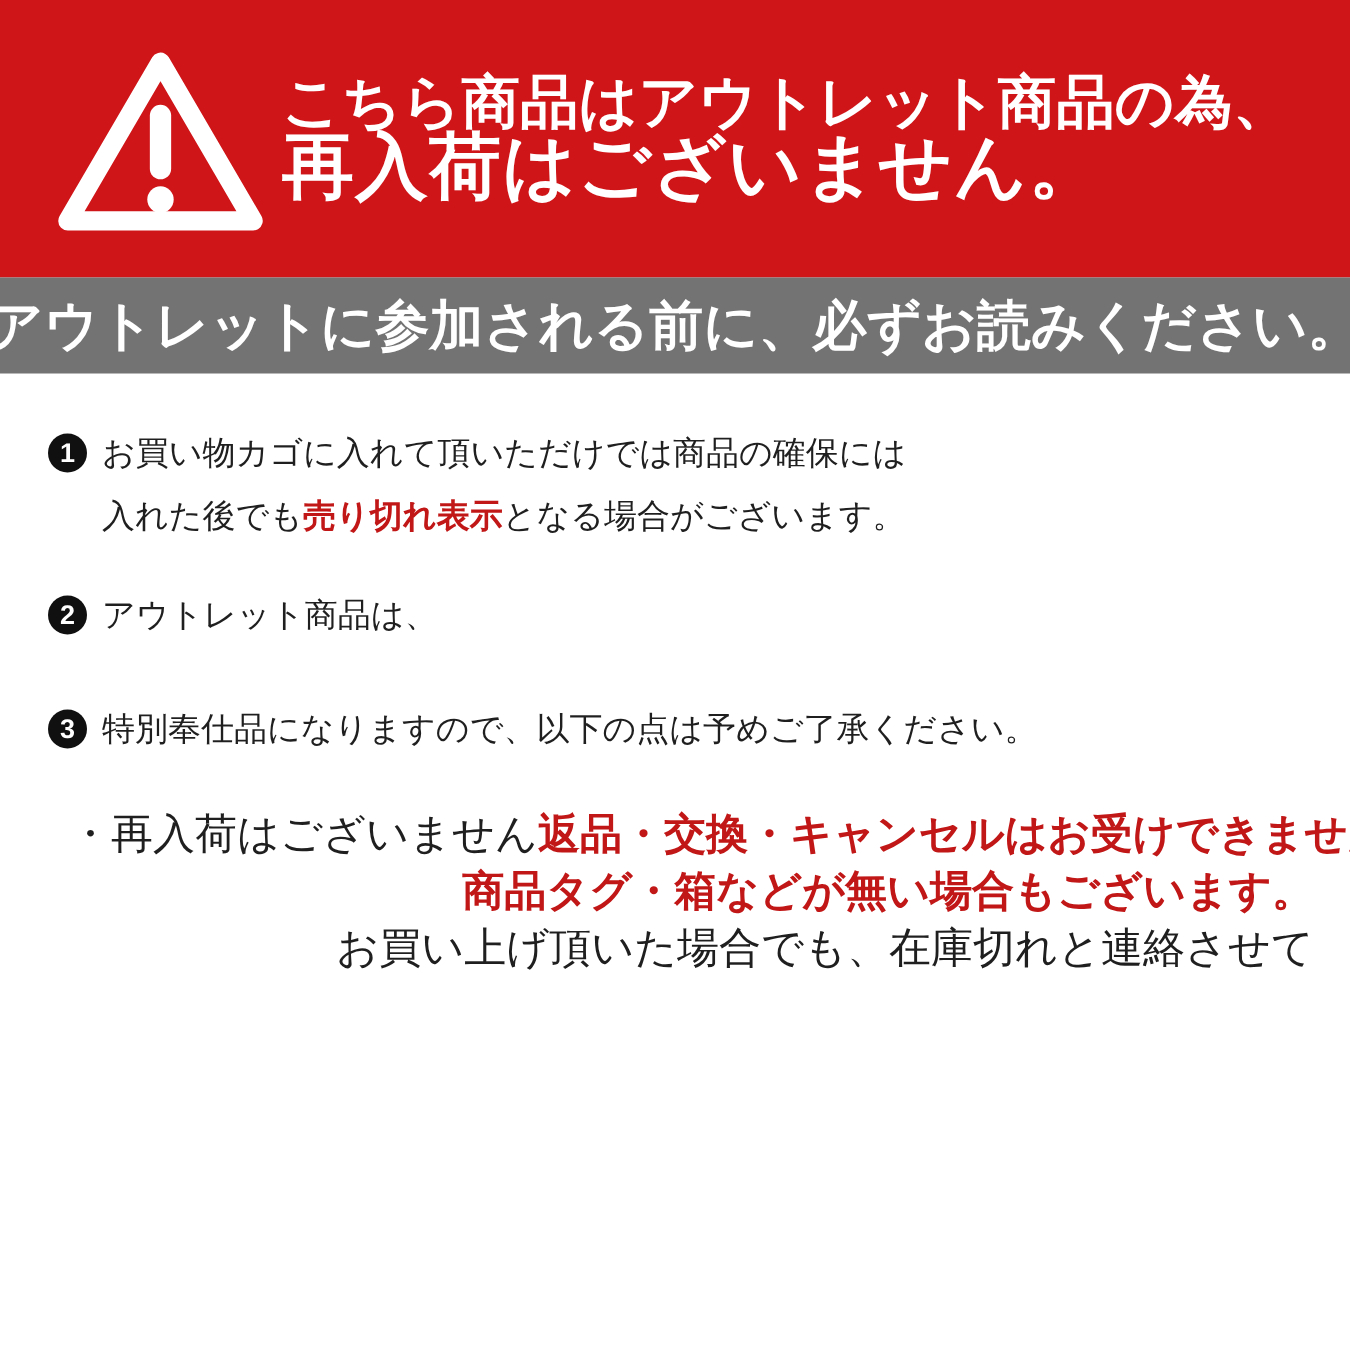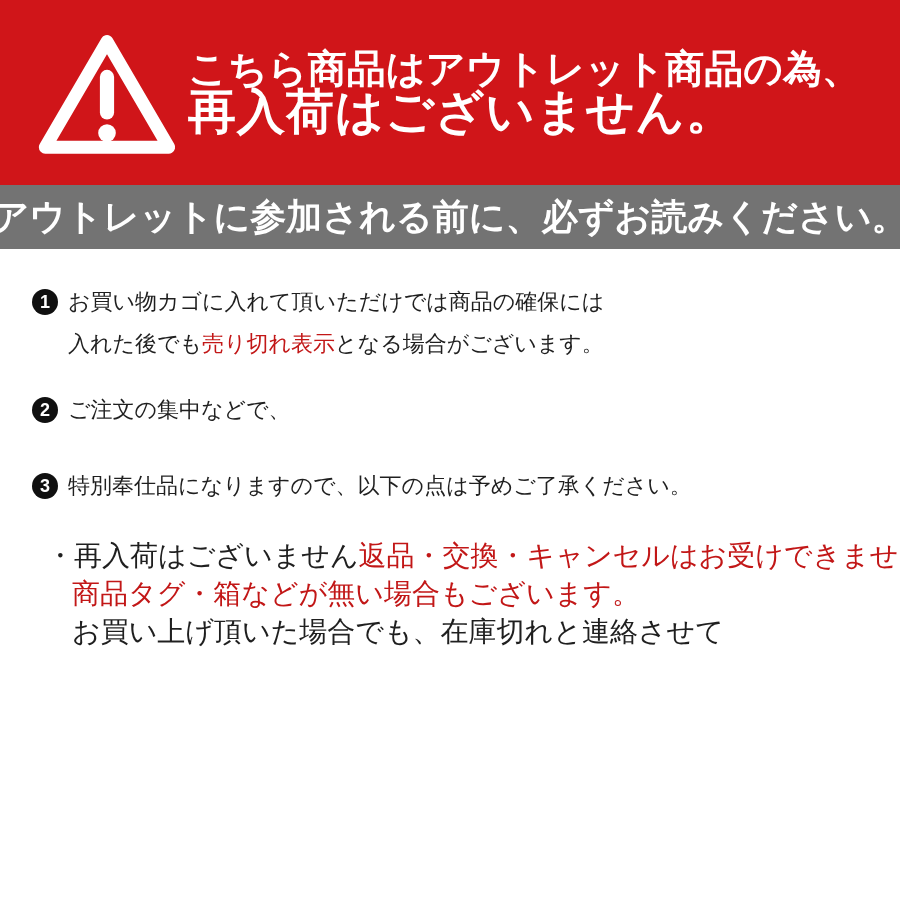--- a/index.html
+++ b/index.html
@@ -25,23 +25,23 @@
   
   .body{padding:32px 24px 0 32px;box-sizing:border-box;}
   .item{display:flex;margin-bottom:24px;}
   .num{
     flex:0 0 auto;width:26px;height:26px;border-radius:50%;
     background:#101010;color:#ffffff;font-size:18px;font-weight:700;
     display:inline-flex;align-items:center;justify-content:center;
     margin:8px 10px 0 0;
   }
   .item-text{font-size:22px;line-height:42px;}
-  .red{color:#c21717;font-weight:400;}
+  .red{color:#c21717;font-weight:700;}
   .bullets{margin:30px 0 0 14px;font-size:28px;line-height:38px;}
-  .bullets .cont{padding-left:26px;}
+  .bullets .cont{padding-left:26px;text-align:right;}
   .nowrap{white-space:nowrap;}
 </style>
 </head>
 <body>
 
 <div class="page">
 
   <div class="banner">
     <svg class="tri-icon" viewBox="0 0 100 100" aria-hidden="true">
       <path d="M50 13 L93.5 87.5 L6.5 87.5 Z" fill="none" stroke="#ffffff" stroke-width="9" stroke-linejoin="round"></path>
@@ -64,21 +64,21 @@
       <span class="num">1</span>
       <div class="item-text">
         <div class="nowrap">お買い物カゴに入れて頂いただけでは商品の確保には</div>
         <div class="nowrap"><span>入れた後でも</span><span class="red">売り切れ表示</span><span>となる場合がございます。</span></div>
       </div>
     </div>
 
     <div class="item">
       <span class="num">2</span>
       <div class="item-text">
-        <div class="nowrap">ご注文の集中などで、</div>
+        <div class="nowrap">アウトレット商品は、</div>
       </div>
     </div>
 
     <div class="item" style="margin-top:34px;">
       <span class="num">3</span>
       <div class="item-text">
         <div class="nowrap">特別奉仕品になりますので、以下の点は予めご了承ください。</div>
       </div>
     </div>
 

